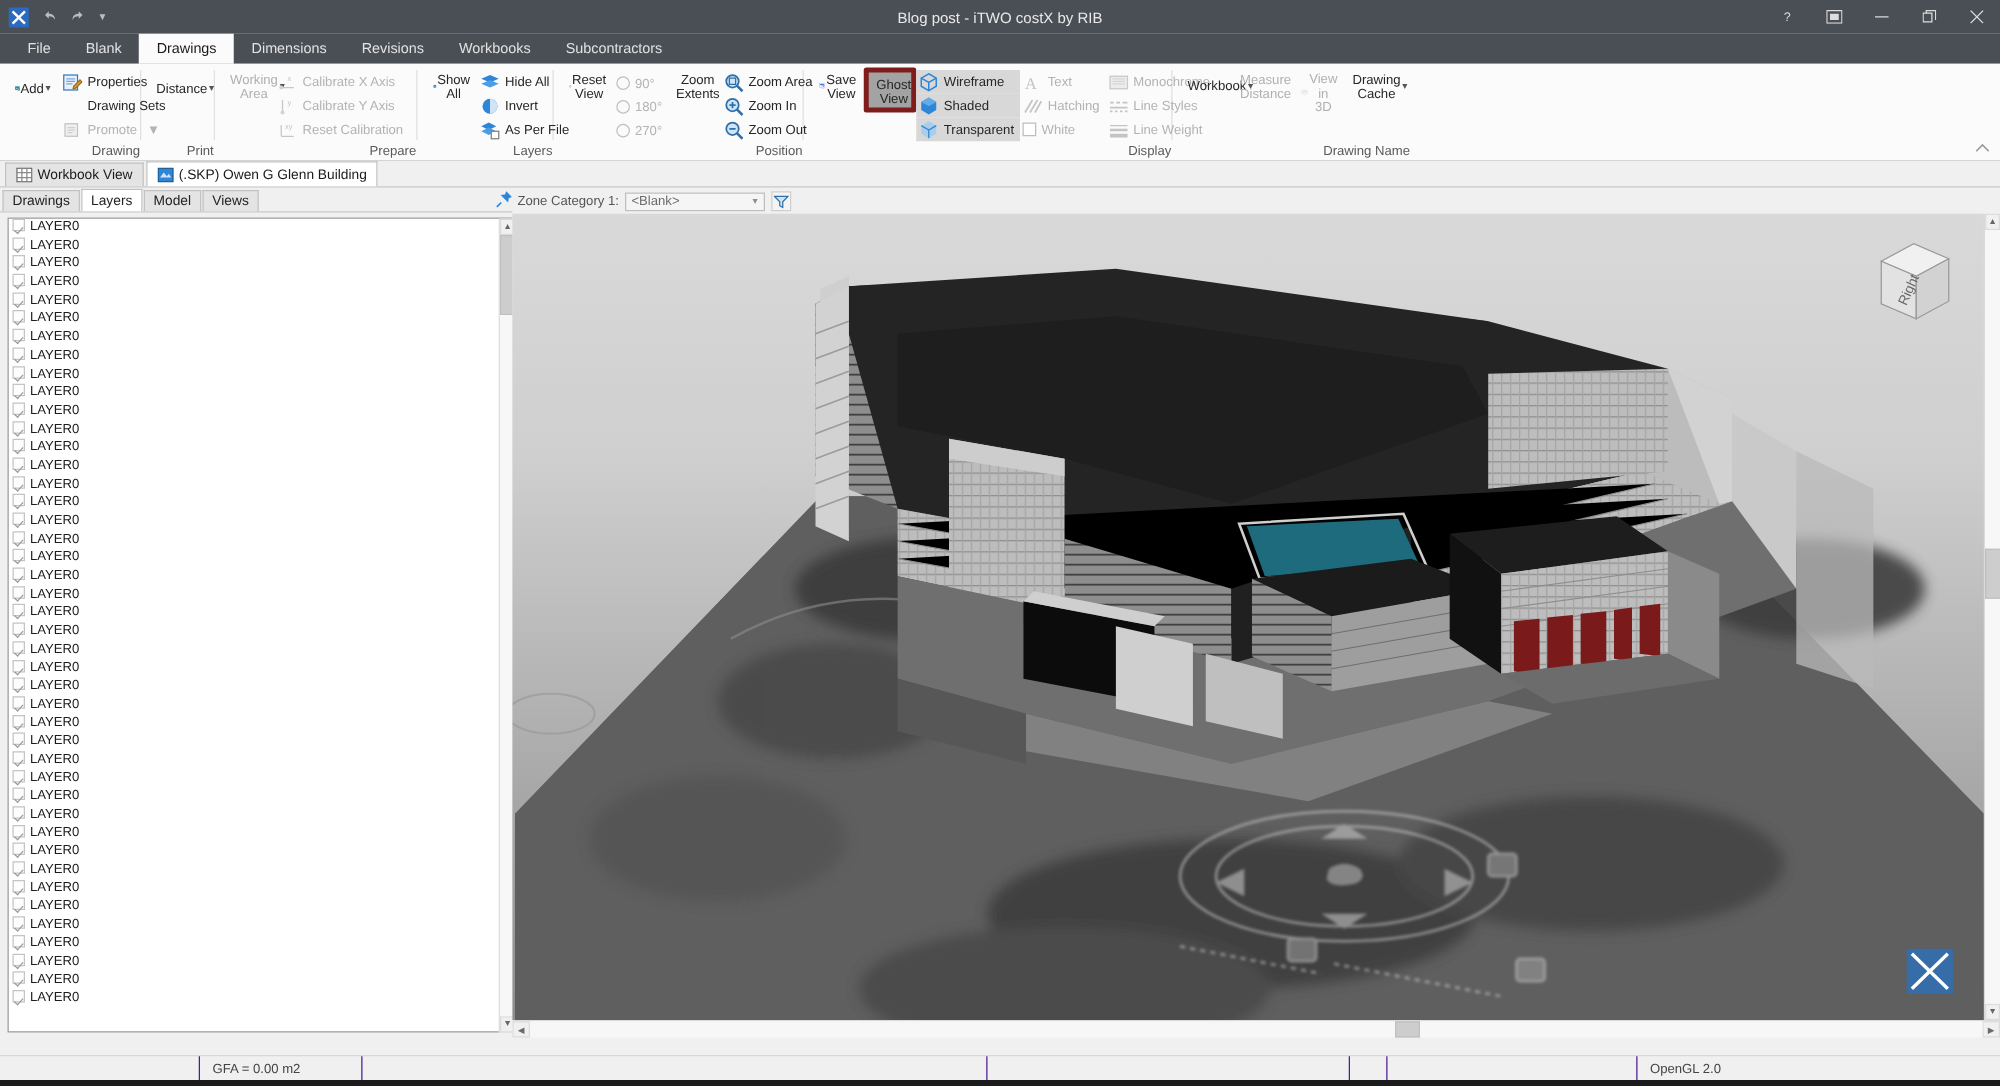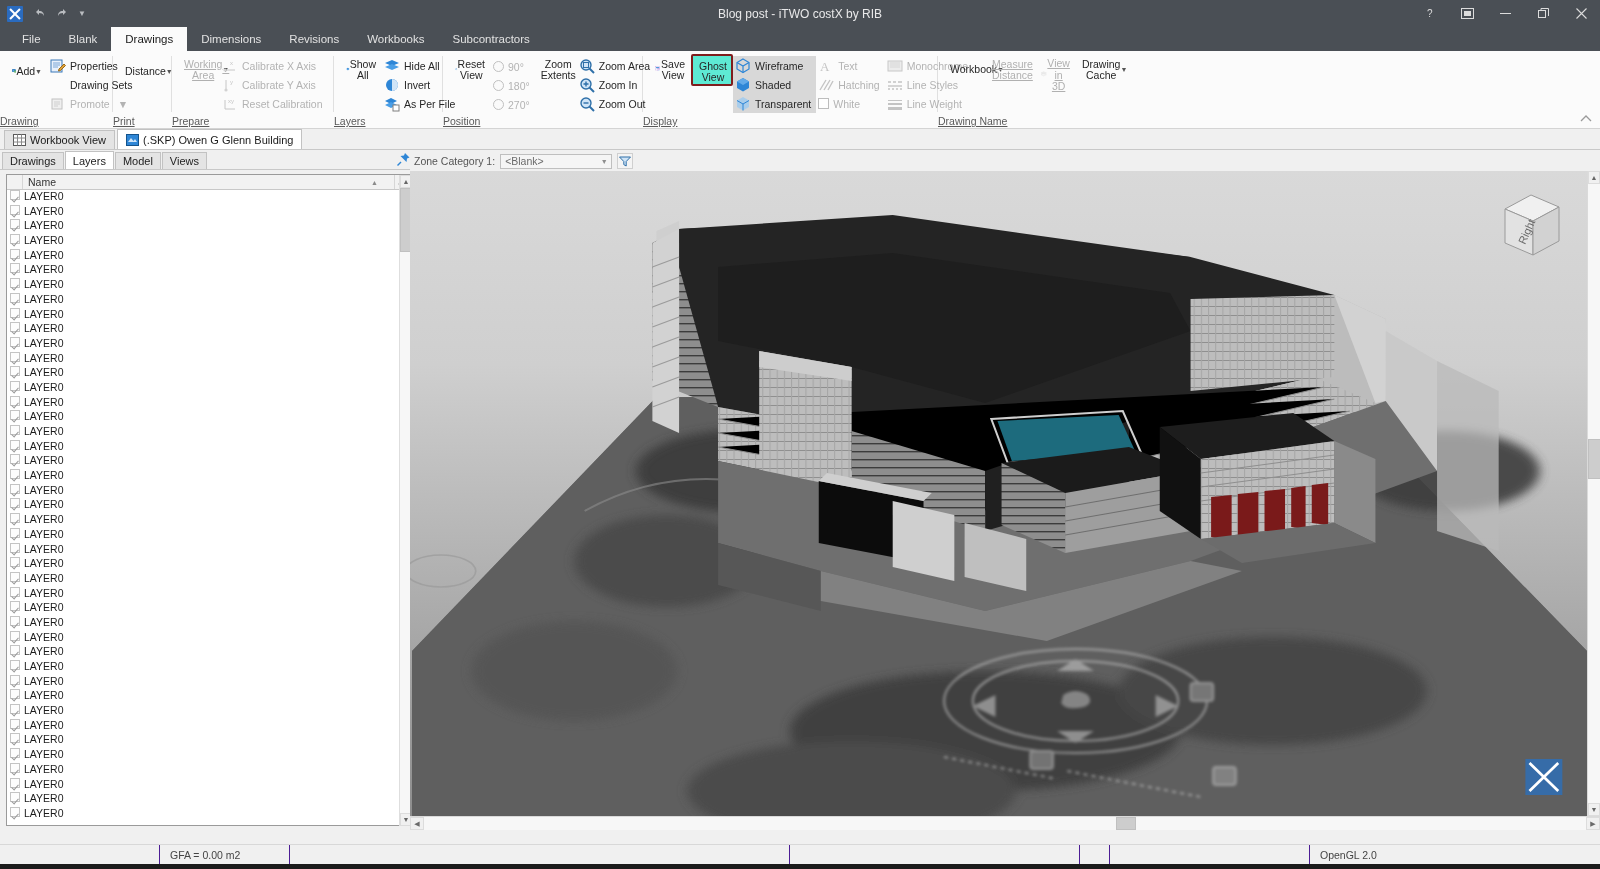--- a/index.html
+++ b/index.html
@@ -59,32 +59,32 @@
 
   
   .ribbon {
     position: absolute; top: 51px; left: 0; width: 1600px; height: 78px;
     background: #fbfbfb; border-bottom: 1px solid #d4d4d4;
     display: flex; align-items: stretch;
   }
   .rgroup { position: relative; display: flex; flex-direction: column; height: 78px; }
   .rgroup-body { flex: 1; display: flex; align-items: flex-start; padding: 3px 6px 0 6px; }
   .rgroup-title {
-    height: 14px; font-size: 10.5px; color: #5a5a5a; text-align: left; line-height: 13px; text-decoration: underline;
+    height: 14px; font-size: 10.5px; color: #5a5a5a; text-align: right; line-height: 13px;
   }
   .rgroup-sep { width: 1px; background: #e0e0e0; margin: 5px 0 16px 0; }
 
   .bigbtn {
     display: flex; flex-direction: row; align-items: center; justify-content: flex-start;
     padding: 2px 6px 0 6px; min-width: 42px; font-size: 10.5px; color: #262626;
   }
   .bigbtn .lbl { text-align: center; line-height: 11.5px; margin-top: 2px; }
   .bigbtn .caret { font-size: 7px; color: #555; line-height: 6px; margin-top: 1px; }
-  .bigbtn.disabled { color: #b0b0b0; text-decoration: underline; }
-  .bigbtn.active { background: #5eead4; border: 2px solid #7f1d1d; border-radius: 2px; }
+  .bigbtn.disabled { color: #b0b0b0; }
+  .bigbtn.active { background: #a3a3a3; border: 4px solid #7f1d1d; border-radius: 2px; }
 
   .smallcol { display: flex; flex-direction: column; padding-top: 2px; }
   .smallbtn {
     display: flex; align-items: center; gap: 4px; height: 19px; padding: 0 5px 0 2px;
     font-size: 10.5px; color: #262626; white-space: nowrap;
   }
   .smallbtn.disabled { color: #b3b3b3; }
   .smallbtn.sel { background: #d8d8d8; }
   .smallbtn .ico { width: 16px; height: 16px; flex: 0 0 16px; display: block; }
 
@@ -652,32 +652,20 @@
       <div class="ptab">Views</div>
       <span class="pin-icon">
         <svg width="15" height="15" viewBox="0 0 15 15">
           <path d="M9 1 L13.5 5.5 L11 6.5 L10.5 10 L4.5 4 L8 3.5 Z" fill="#2e86d6"></path>
           <path d="M5 10 L1.5 13.5" stroke="#2e86d6" stroke-width="1.4"></path>
         </svg>
       </span>
     </div>
 
     <div class="gridwrap">
-      <div class="grid-head">
-        <div class="gh-cell first"></div>
-        <div class="gh-cell name">
-          <span>Name</span>
-          <span class="gh-sort">▲</span>
-        </div>
-        <div class="gh-cell corner">
-          <svg width="9" height="7" viewBox="0 0 9 7">
-              <path d="M0.5 5 L4.5 1.5 L8.5 5" fill="none" stroke="#7a7a7a"></path>
-            </svg>
-        </div>
-      </div>
       <div class="grid-rows" id="grid-rows">
           <div class="grow">
             <span class="chk"></span>
             <span>LAYER0</span>
           </div>
           <div class="grow">
             <span class="chk"></span>
             <span>LAYER0</span>
           </div>
           <div class="grow">

